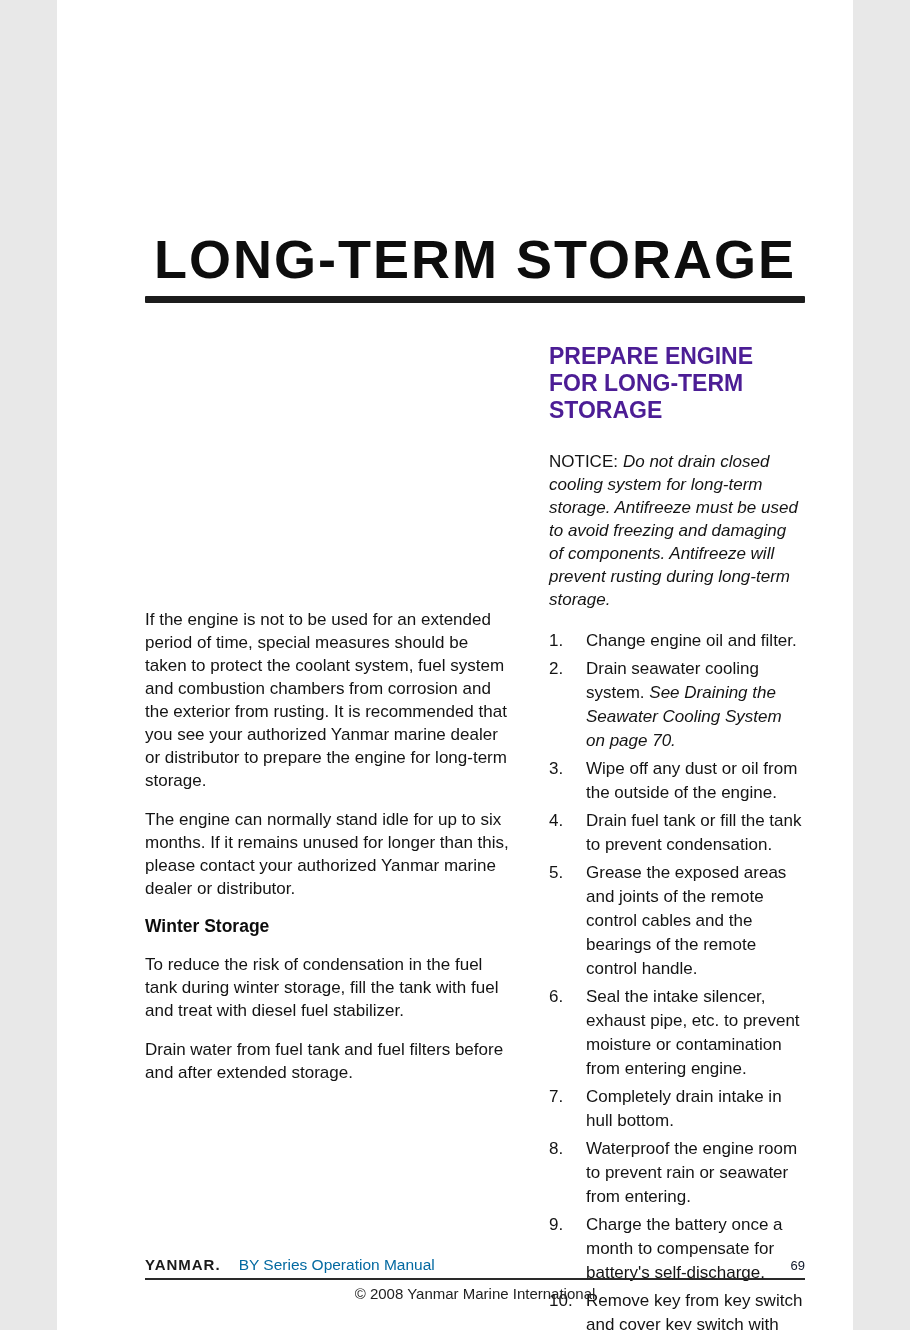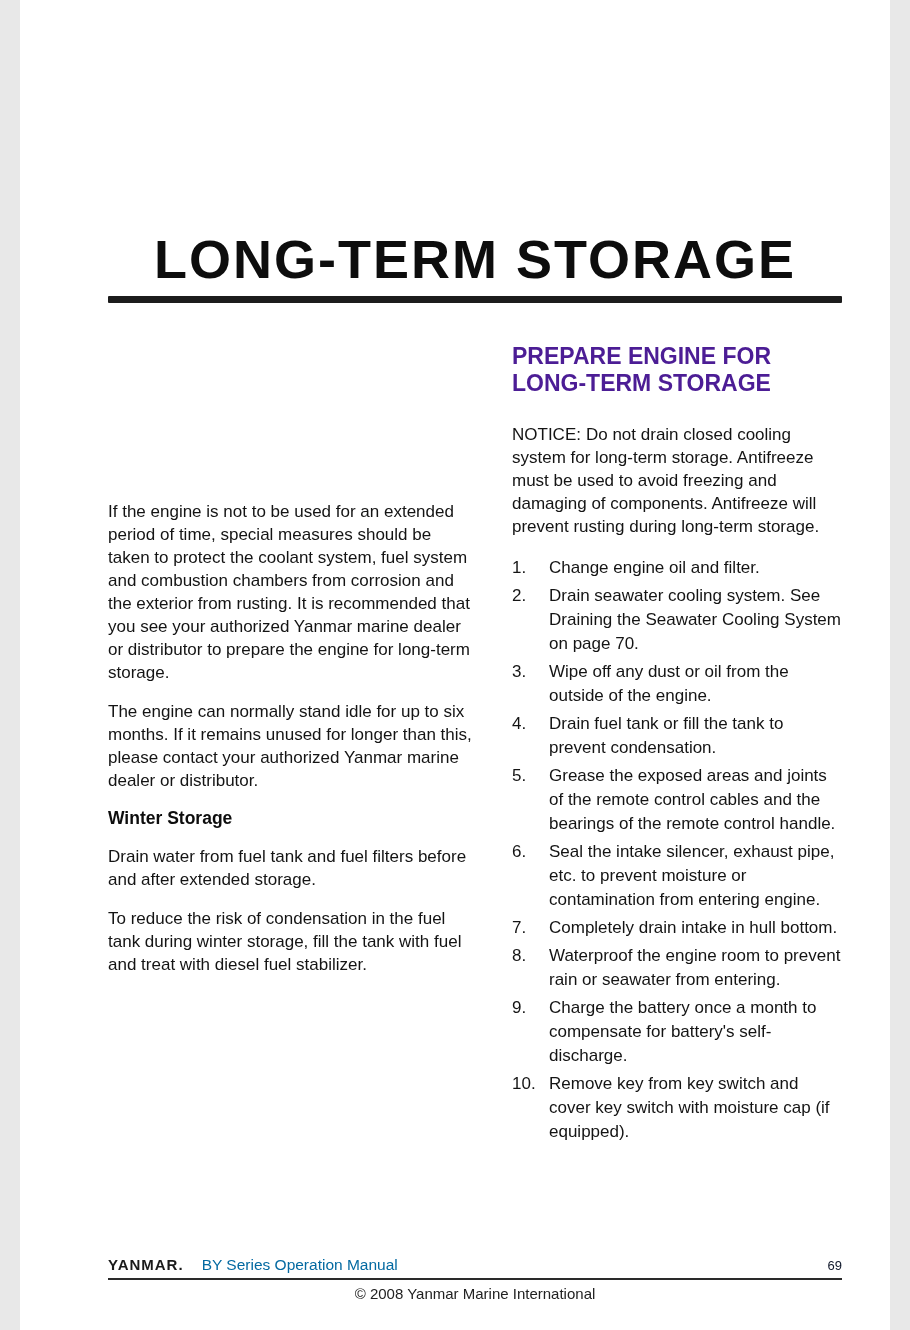--- a/index.html
+++ b/index.html
@@ -1,19 +1,19 @@
 <!DOCTYPE html>
 <html><head>
 <meta charset="utf-8">
 <style>
   * { margin: 0; padding: 0; box-sizing: border-box; }
   html, body { background: #e8e8e8; }
   .page {
     position: relative;
-    width: 870px;
+    width: 796px;
     height: 1330px;
     margin: 0 auto;
     background: #ffffff;
     font-family: "Liberation Sans", "DejaVu Sans", sans-serif;
     color: #111111;
     overflow: hidden;
   }
   .content {
     position: absolute;
     left: 88px;
@@ -64,21 +64,21 @@
     color: #4c1d95;
     margin-bottom: 26px;
   }
   .notice {
     font-size: 17px;
     line-height: 23px;
     margin-bottom: 18px;
     color: #141414;
   }
   .notice-label { font-style: normal; margin-right: 5px; }
-  .italic { }
+  .italic { font-style: italic; }
   .num-list { }
   .list-item {
     display: flex;
     font-size: 17px;
     line-height: 24px;
     margin-bottom: 4px;
     color: #141414;
   }
   .list-item .num {
     width: 37px;
@@ -128,22 +128,22 @@
 
     <h1 class="doc-title">LONG-TERM STORAGE</h1>
     <div class="title-rule"></div>
 
     <div class="columns">
 
       <div class="col-left">
         <p class="body-text">If the engine is not to be used for an extended period of time, special measures should be taken to protect the coolant system, fuel system and combustion chambers from corrosion and the exterior from rusting. It is recommended that you see your authorized Yanmar marine dealer or distributor to prepare the engine for long-term storage.</p>
         <p class="body-text">The engine can normally stand idle for up to six months. If it remains unused for longer than this, please contact your authorized Yanmar marine dealer or distributor.</p>
         <h3 class="winter-heading">Winter Storage</h3>
+        <p class="body-text">To reduce the risk of condensation in the fuel tank during winter storage, fill the tank with fuel and treat with diesel fuel stabilizer.</p>
         <p class="body-text">Drain water from fuel tank and fuel filters before and after extended storage.</p>
-        <p class="body-text">To reduce the risk of condensation in the fuel tank during winter storage, fill the tank with fuel and treat with diesel fuel stabilizer.</p>
       </div>
 
       <div class="col-right">
         <h2 class="right-heading">PREPARE ENGINE FOR LONG-TERM STORAGE</h2>
 
         <p class="notice"><span class="notice-label">NOTICE:</span><span class="italic">Do not drain closed cooling system for long-term storage. Antifreeze must be used to avoid freezing and damaging of components. Antifreeze will prevent rusting during long-term storage.</span></p>
 
         <div class="num-list">
 
           <div class="list-item">

